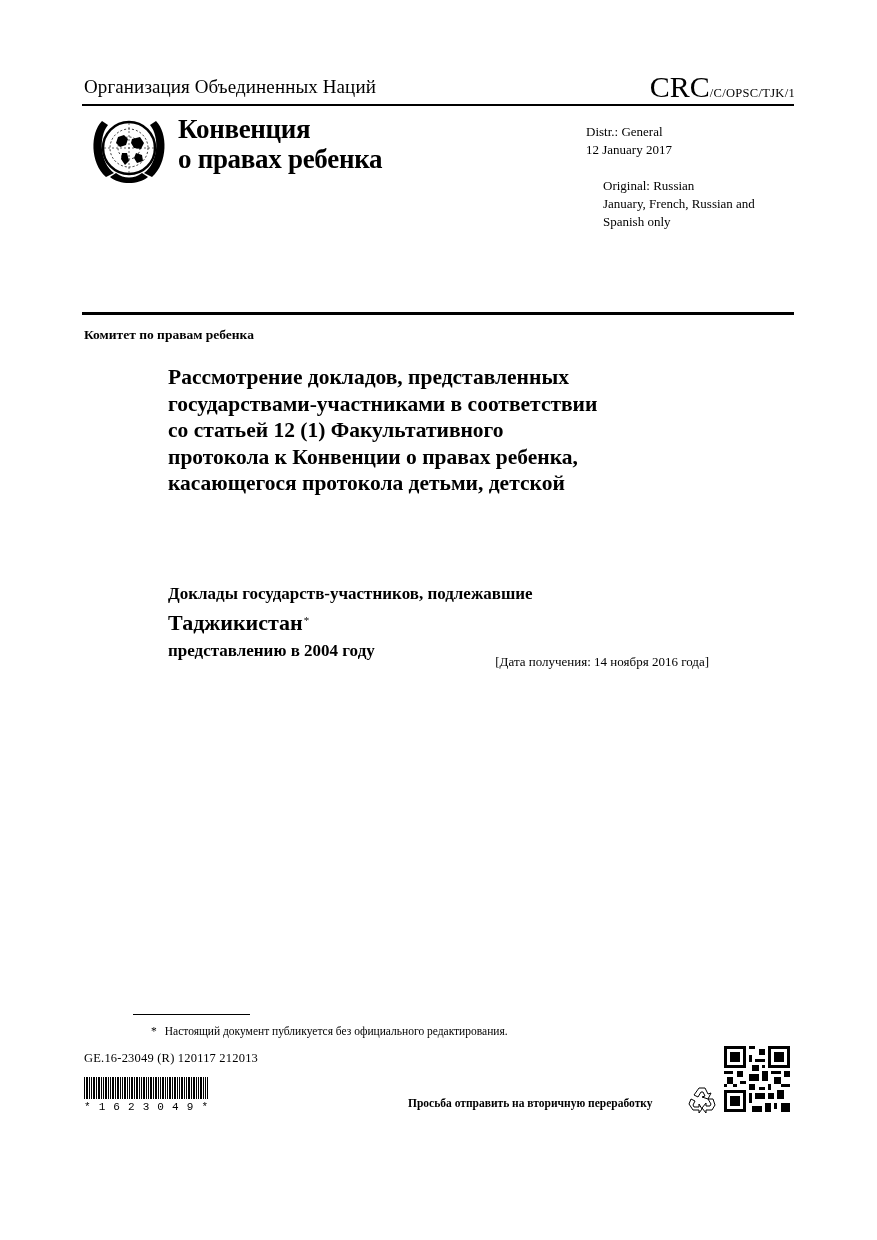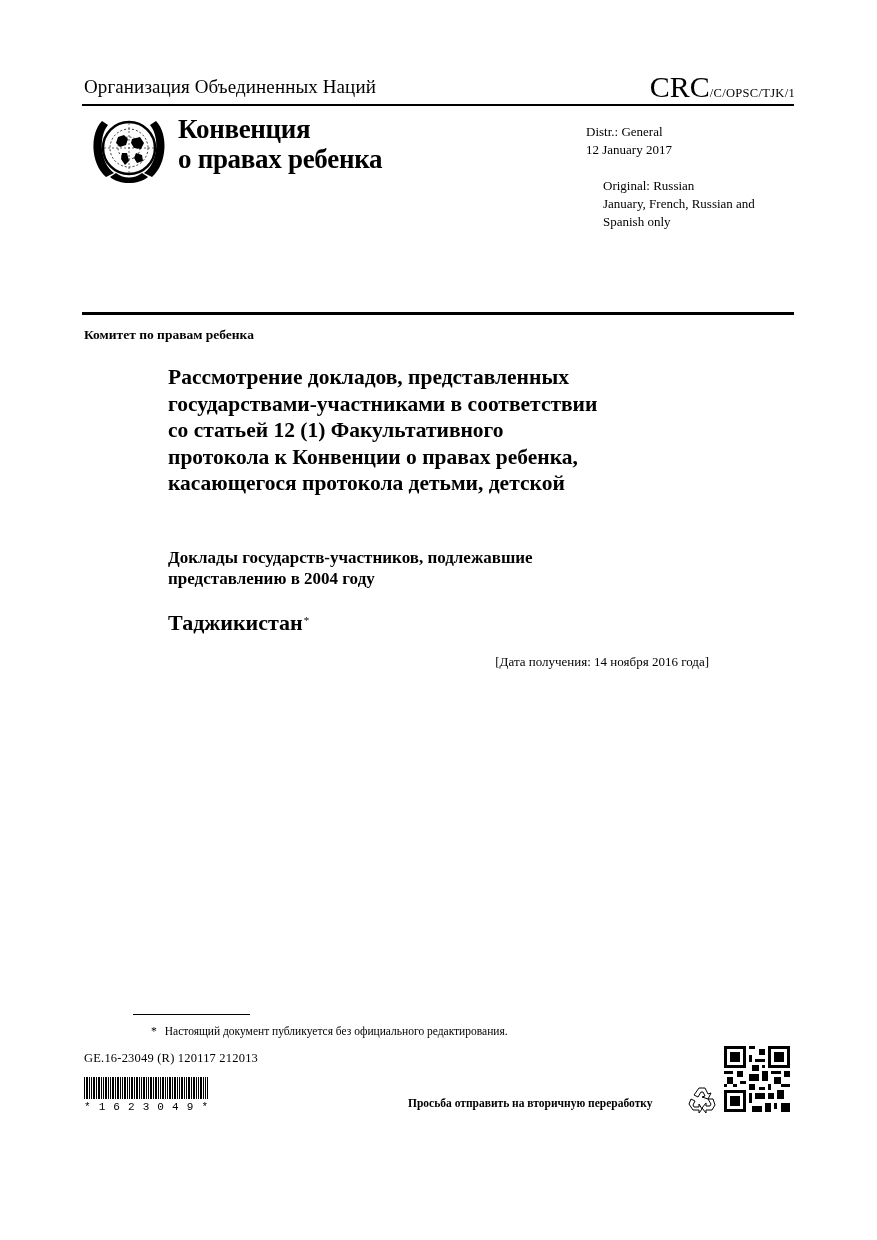--- a/index.html
+++ b/index.html
@@ -13,21 +13,21 @@
   .rule-top { left: 82px; width: 712px; top: 104px; height: 2px; background: #000; }
   .emblem { left: 88px; top: 113px; width: 82px; height: 72px; }
   .conv-title { left: 178px; top: 114px; font-size: 27px; font-weight: bold; line-height: 30px; letter-spacing: -0.3px; }
   .distr { left: 586px; top: 123px; font-size: 13px; line-height: 18px; }
   .orig { left: 586px; top: 177px; font-size: 13px; line-height: 18px; margin-left: 17px; }
   .rule-thick { left: 82px; width: 712px; top: 312px; height: 3px; background: #000; }
   .committee { left: 84px; top: 327px; font-size: 13.5px; font-weight: bold; }
   .main-title { left: 168px; top: 364px; width: 600px; font-size: 21.5px; font-weight: bold; line-height: 26.5px; }
   .main-title div { white-space: nowrap; }
   .subtitle { left: 168px; top: 547px; font-size: 17px; font-weight: bold; line-height: 21px; }
-  .subtitle div { white-space: nowrap; }
+  .subtitle div { white-space: nowrap; margin-top: 36px; }
   .country { left: 168px; top: 610px; font-size: 22px; font-weight: bold; }
   .country sup { font-size: 11px; font-weight: normal; vertical-align: 6px; margin-left: 1px; }
   .received { right: 168px; top: 654px; font-size: 13px; }
   .fn-rule { left: 133px; top: 1014px; width: 117px; height: 1px; background: #000; }
   .footnote { left: 151px; top: 1025px; font-size: 11.5px; }
   .footnote .mark { margin-right: 8px; }
   .doc-code { left: 84px; top: 1051px; font-size: 12.5px; letter-spacing: 0.2px; }
   .barcode { left: 84px; top: 1077px; width: 124px; height: 22px; }
   .barcode-text { left: 84px; top: 1101px; width: 124px; font-family: "Liberation Mono", "DejaVu Sans Mono", monospace; font-size: 11px; display: flex; justify-content: space-between; }
   .recycle-text { left: 408px; top: 1097px; font-size: 11.5px; font-weight: bold; }

